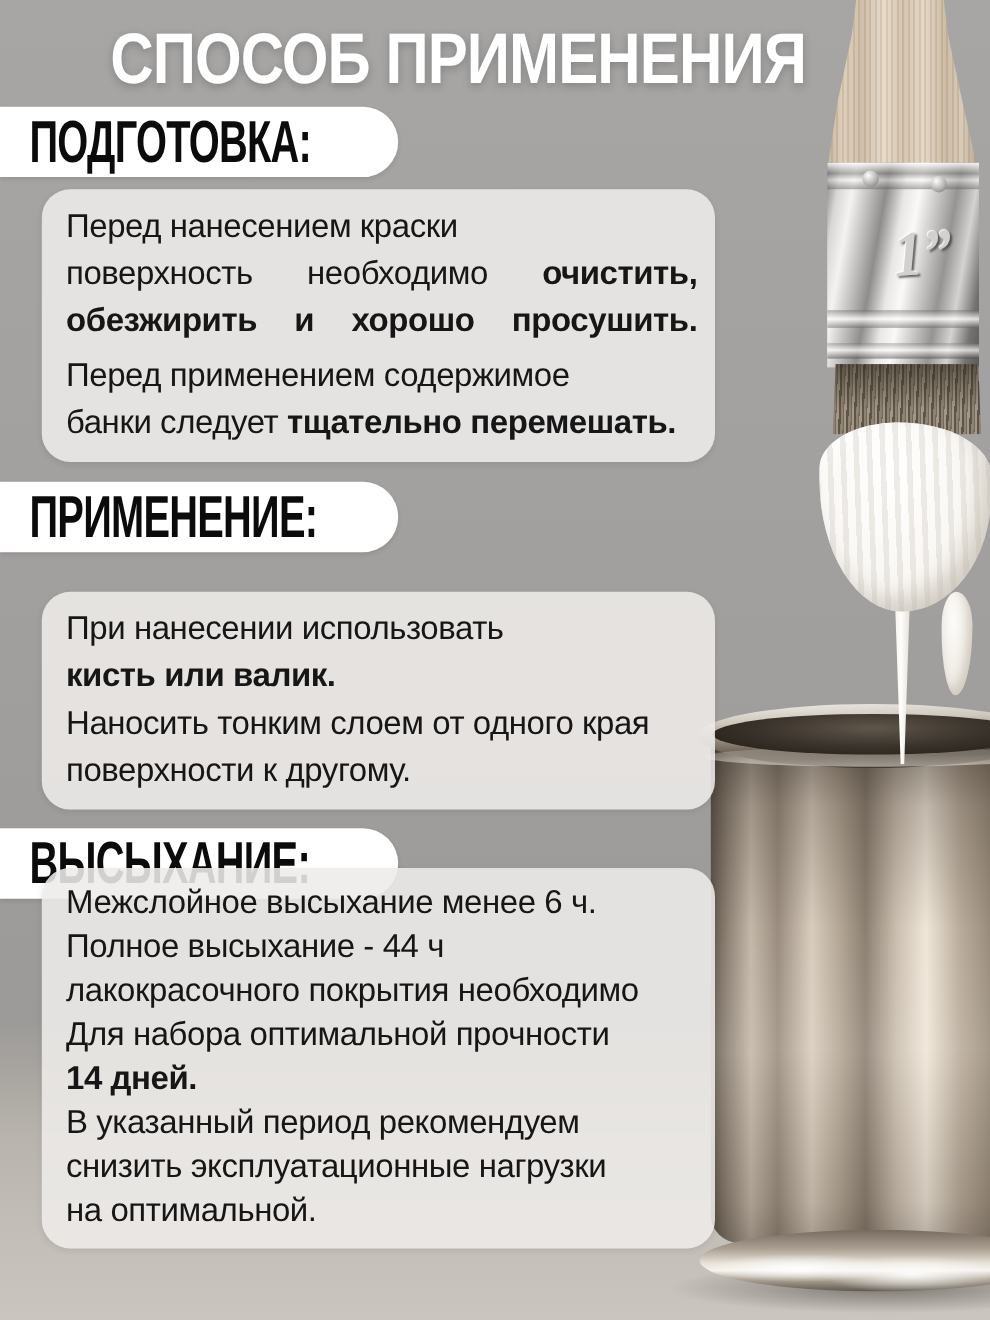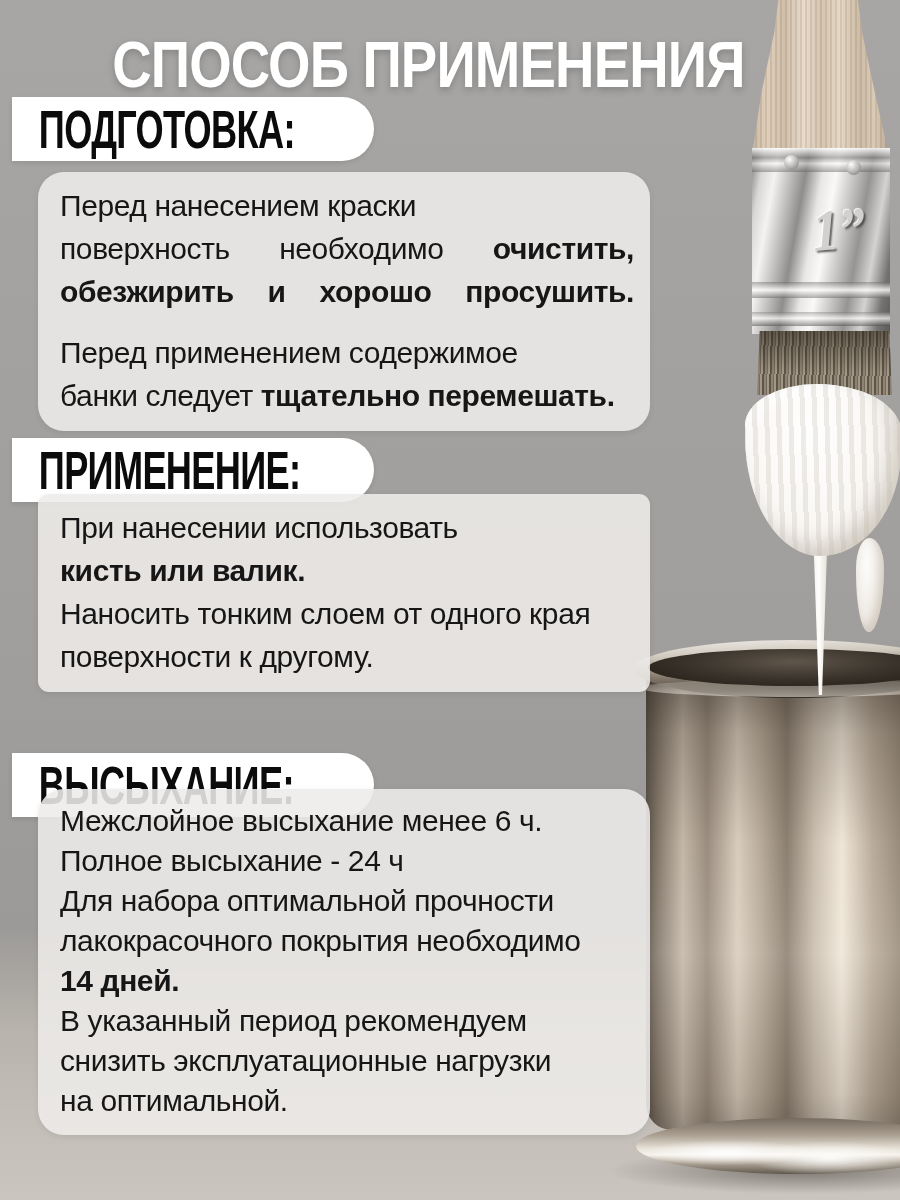--- a/index.html
+++ b/index.html
@@ -93,52 +93,51 @@
   }
   .can-bottom{
     position:absolute;left:636px;top:1118px;width:322px;height:56px;border-radius:50%;
     background:
       radial-gradient(ellipse at 28% 62%,rgba(255,255,255,.95) 0%,rgba(255,255,255,0) 26%),
       radial-gradient(ellipse at 60% 72%,rgba(255,255,255,.9) 0%,rgba(255,255,255,0) 30%),
       linear-gradient(180deg,#756b5f 0%,#a99e90 30%,#e9e3d9 55%,#f6f2eb 66%,#b0a698 80%,#60584d 100%);
   }
   
   .title{
-    position:absolute;left:0;top:12px;width:832px;height:82px;margin:12px;
+    position:absolute;left:0;top:12px;width:832px;height:82px;margin:0;
     text-align:center;line-height:82px;font-size:65px;font-weight:700;color:#ffffff;
   }
   .title span{display:inline-block;transform:scaleX(.84);transform-origin:50% 50%;
     white-space:nowrap;letter-spacing:-1px;
     text-shadow:0 3px 8px rgba(55,55,55,.30);}
   #sections{display:contents;}
   .section{display:contents;}
   .pill{
     position:absolute;left:0;width:362px;height:64px;background:#ffffff;
     border-radius:0 32px 32px 0;overflow:hidden;display:flex;align-items:center;
     box-shadow:0 2px 5px rgba(0,0,0,.10);
-    margin-left:12px;
   }
   .pill-txt{
     display:inline-block;padding-left:40px;font-size:54px;font-weight:700;color:#0b0b0b;
     transform:scaleX(.67);transform-origin:0 50%;white-space:nowrap;letter-spacing:-1px;
   }
   .tbox{
     position:absolute;left:38px;width:612px;box-sizing:border-box;
     padding:12px 16px 14px 22px;border-radius:26px;
     background:rgba(238,236,233,.88);box-shadow:0 2px 6px rgba(0,0,0,.08);
   }
   .line{font-size:30px;line-height:43px;color:#141414;letter-spacing:-.4px;
     white-space:nowrap;color:#161616;}
   .line b{font-weight:700;}
   .line.j{white-space:normal;text-align:justify;text-align-last:justify;}
-  .line.gap{margin-top:18px;}
+  .line.gap{margin-top:7px;}
   .section:nth-child(1) .pill{top:97px;}
   .section:nth-child(1) .tbox{top:172px;}
   .section:nth-child(2) .pill{top:438px;text-align:center;}
-  .section:nth-child(2) .tbox{top:494px;border-radius:11px;}
+  .section:nth-child(2) .tbox{top:538px;}
   .section:nth-child(3) .pill{top:753px;}
   .section:nth-child(3) .tbox{top:789px;}
   .section:nth-child(3) .line{line-height:40px;}
 </style>
 </head>
 <body>
 
 <div class="stage">
 
   <div class="floor"></div>
@@ -192,23 +191,23 @@
           <div class="line"><span>поверхности к другому.</span></div>
         </div>
     </section>
   
     <section class="section">
       <div class="pill">
         <span class="pill-txt">ВЫСЫХАНИЕ:</span>
       </div>
       <div class="tbox">
           <div class="line"><span>Межслойное высыхание менее 6 ч.</span></div>
-          <div class="line"><span>Полное высыхание - 24 ч</span></div>
+          <div class="line"><span>Полное высыхание - 44 ч</span></div>
+          <div class="line"><span>лакокрасочного покрытия необходимо</span></div>
           <div class="line"><span>Для набора оптимальной прочности</span></div>
-          <div class="line"><span>лакокрасочного покрытия необходимо</span></div>
           <div class="line"><b>14 дней.</b></div>
           <div class="line"><span>В указанный период рекомендуем</span></div>
           <div class="line"><span>снизить эксплуатационные нагрузки</span></div>
           <div class="line"><span>на оптимальной.</span></div>
         </div>
     </section>
   </div>
 
   
 

